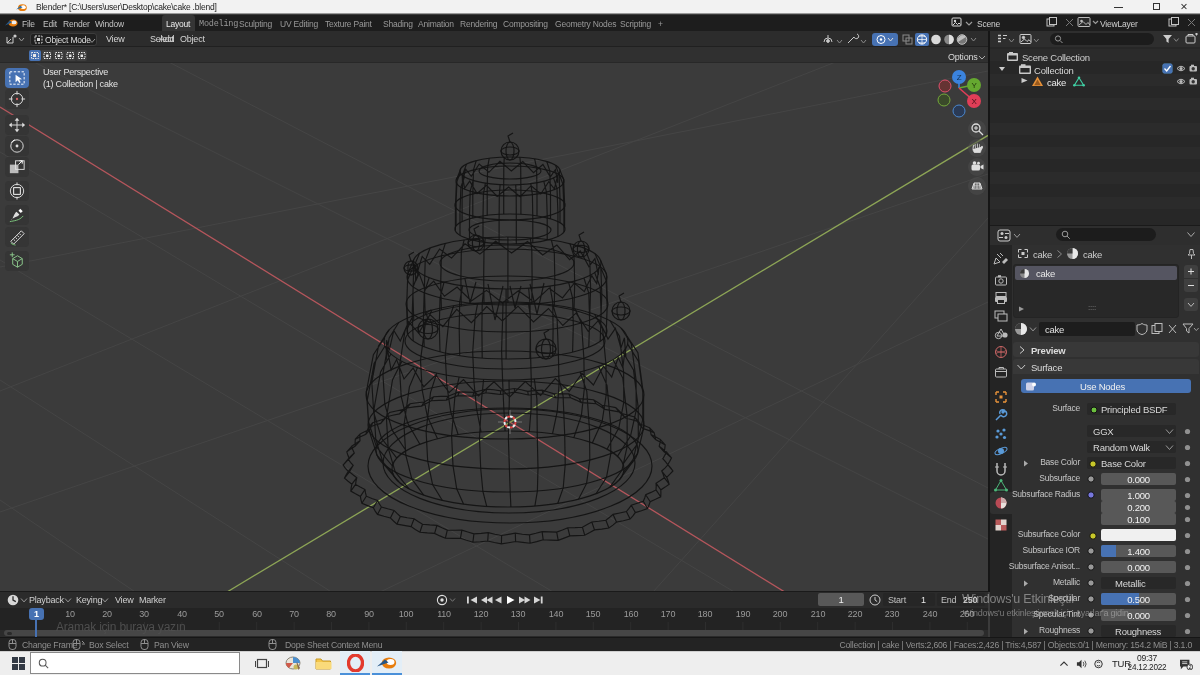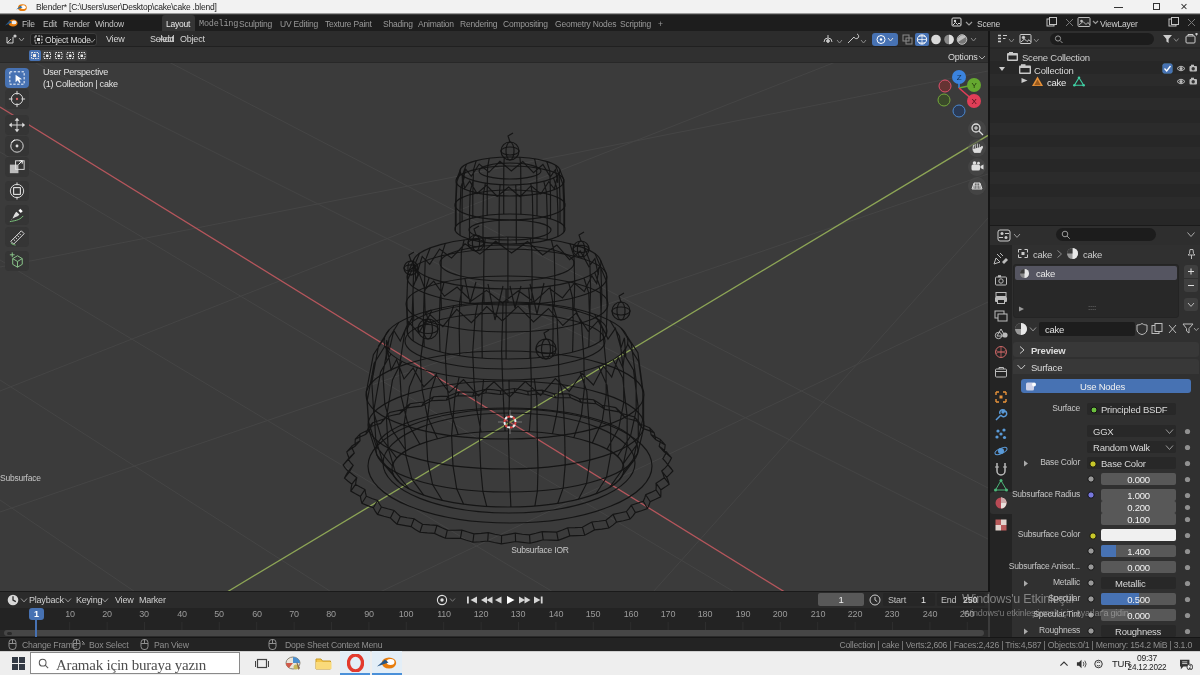--- a/index.html
+++ b/index.html
@@ -573,21 +573,21 @@
   </svg>
 <div class="abs" style="left:0;top:457px;width:1080px;text-align:right;font-size:8.5px;color:#c6c6c6;white-space:nowrap">Base Color</div>
 <div class="abs" style="left:1087px;top:457px;width:89px;height:12px;background:#282828;border-radius:2px"></div>
 <div class="abs" style="left:1101px;top:458px;font-size:9.5px;color:#d8d8d8;white-space:nowrap;">Base Color</div>
 <svg class="abs" style="left:1089px;top:459.5px" width="8" height="8">
     <circle cx="4" cy="4" r="3.2" fill="#c7c729" stroke="#111"></circle>
   </svg>
 <svg class="abs" style="left:1184px;top:460px" width="7" height="7">
     <circle cx="3.5" cy="3.5" r="2.6" fill="#909090"></circle>
   </svg>
-<div class="abs" style="left:0;top:473px;width:1080px;text-align:left;font-size:8.5px;color:#c6c6c6;white-space:nowrap">Subsurface</div>
+<div class="abs" style="left:0;top:473px;width:1080px;text-align:right;font-size:8.5px;color:#c6c6c6;white-space:nowrap">Subsurface</div>
 <div class="abs" style="left:1085px;top:473px;width:12px;height:12px;background:#303030"></div>
 <svg class="abs" style="left:1085px;top:473px" width="12" height="12">
     <circle cx="6" cy="6" r="3.2" fill="#999" stroke="#111"></circle>
   </svg>
 <div class="abs" style="left:1101px;top:473px;width:75px;height:12px;background:#585858;border-radius:2px;overflow:hidden"></div>
 <div class="abs" style="left:1101px;top:474px;width:75px;text-align:center;font-size:9.5px;color:#f2f2f2">0.000</div>
 <svg class="abs" style="left:1184px;top:476px" width="7" height="7">
     <circle cx="3.5" cy="3.5" r="2.6" fill="#909090"></circle>
   </svg>
 <div class="abs" style="left:0;top:489px;width:1080px;text-align:right;font-size:8.5px;color:#c6c6c6;white-space:nowrap">Subsurface Radius</div>
@@ -611,21 +611,21 @@
     <circle cx="3.5" cy="3.5" r="2.6" fill="#909090"></circle>
   </svg>
 <div class="abs" style="left:0;top:529px;width:1080px;text-align:right;font-size:8.5px;color:#c6c6c6;white-space:nowrap">Subsurface Color</div>
 <svg class="abs" style="left:1089px;top:531.5px" width="8" height="8">
     <circle cx="4" cy="4" r="3.2" fill="#c7c729" stroke="#111"></circle>
   </svg>
 <div class="abs" style="left:1101px;top:529px;width:75px;height:12px;background:#f0f0f0;border-radius:2px"></div>
 <svg class="abs" style="left:1184px;top:532px" width="7" height="7">
     <circle cx="3.5" cy="3.5" r="2.6" fill="#909090"></circle>
   </svg>
-<div class="abs" style="left:0;top:545px;width:1080px;text-align:center;font-size:8.5px;color:#c6c6c6;white-space:nowrap">Subsurface IOR</div>
+<div class="abs" style="left:0;top:545px;width:1080px;text-align:right;font-size:8.5px;color:#c6c6c6;white-space:nowrap">Subsurface IOR</div>
 <div class="abs" style="left:1085px;top:545px;width:12px;height:12px;background:#303030"></div>
 <svg class="abs" style="left:1085px;top:545px" width="12" height="12">
     <circle cx="6" cy="6" r="3.2" fill="#999" stroke="#111"></circle>
   </svg>
 <div class="abs" style="left:1101px;top:545px;width:75px;height:12px;background:#585858;border-radius:2px;overflow:hidden">
     <div class="abs" style="left:0;top:0;width:15px;height:12px;background:#4772b3"></div>
   </div>
 <div class="abs" style="left:1101px;top:546px;width:75px;text-align:center;font-size:9.5px;color:#f2f2f2">1.400</div>
 <svg class="abs" style="left:1184px;top:548px" width="7" height="7">
     <circle cx="3.5" cy="3.5" r="2.6" fill="#909090"></circle>
@@ -823,21 +823,21 @@
 <rect x="0" y="0" width="6" height="6" fill="#333a45"></rect>
     <rect x="7" y="0" width="6" height="6" fill="#333a45"></rect>
 <rect x="0" y="7" width="6" height="6" fill="#333a45"></rect>
     <rect x="7" y="7" width="6" height="6" fill="#333a45"></rect>
 </svg>
 <div class="abs" style="left:30px;top:652px;width:210px;height:22px;background:#ffffff;border:1px solid #8a8a8a"></div>
 <svg class="abs" style="left:38px;top:658px" width="11" height="11" viewBox="0 0 13 13">
 <circle cx="5.5" cy="5.5" r="4" fill="none" stroke="#555" stroke-width="1.2"></circle>
     <path d="M8.5,8.5 l3.5,3.5" stroke="#555" stroke-width="1.2"></path>
 </svg>
-<div class="abs" style="left:56px;top:657px;font-size:15px;color:#4e4e4e;white-space:nowrap;font-family:Liberation Serif, serif;">Aramak için buraya yazın</div>
+<div class="abs" style="left:56px;top:620px;font-size:12px;color:#4e4e4e;white-space:nowrap;">Aramak için buraya yazın</div>
 <svg class="abs" style="left:255px;top:657px" width="14" height="13" viewBox="0 0 14 13">
 <rect x="2.5" y="2.5" width="9" height="8" fill="none" stroke="#444" stroke-width="1.2"></rect>
 <path d="M0.5,4 v6 M13.5,4 v6" stroke="#444"></path>
 </svg>
 <svg class="abs" style="left:285px;top:656px" width="16" height="15" viewBox="0 0 16 15">
 <ellipse cx="8" cy="7" rx="7" ry="6" fill="#e8e4da" stroke="#8a8578"></ellipse>
 <path d="M8,1 a7,6 0 0 1 7,6 l-7,0 Z" fill="#4a8fd0"></path>
 <path d="M1,7 a7,6 0 0 0 3,5 l4,-5 Z" fill="#d05a4a"></path>
 <circle cx="11" cy="11" r="2.5" fill="#c8b85a"></circle>
 <path d="M12,6 l3,6 -1.5,2 -2,-7" fill="#8a6a4a"></path>

